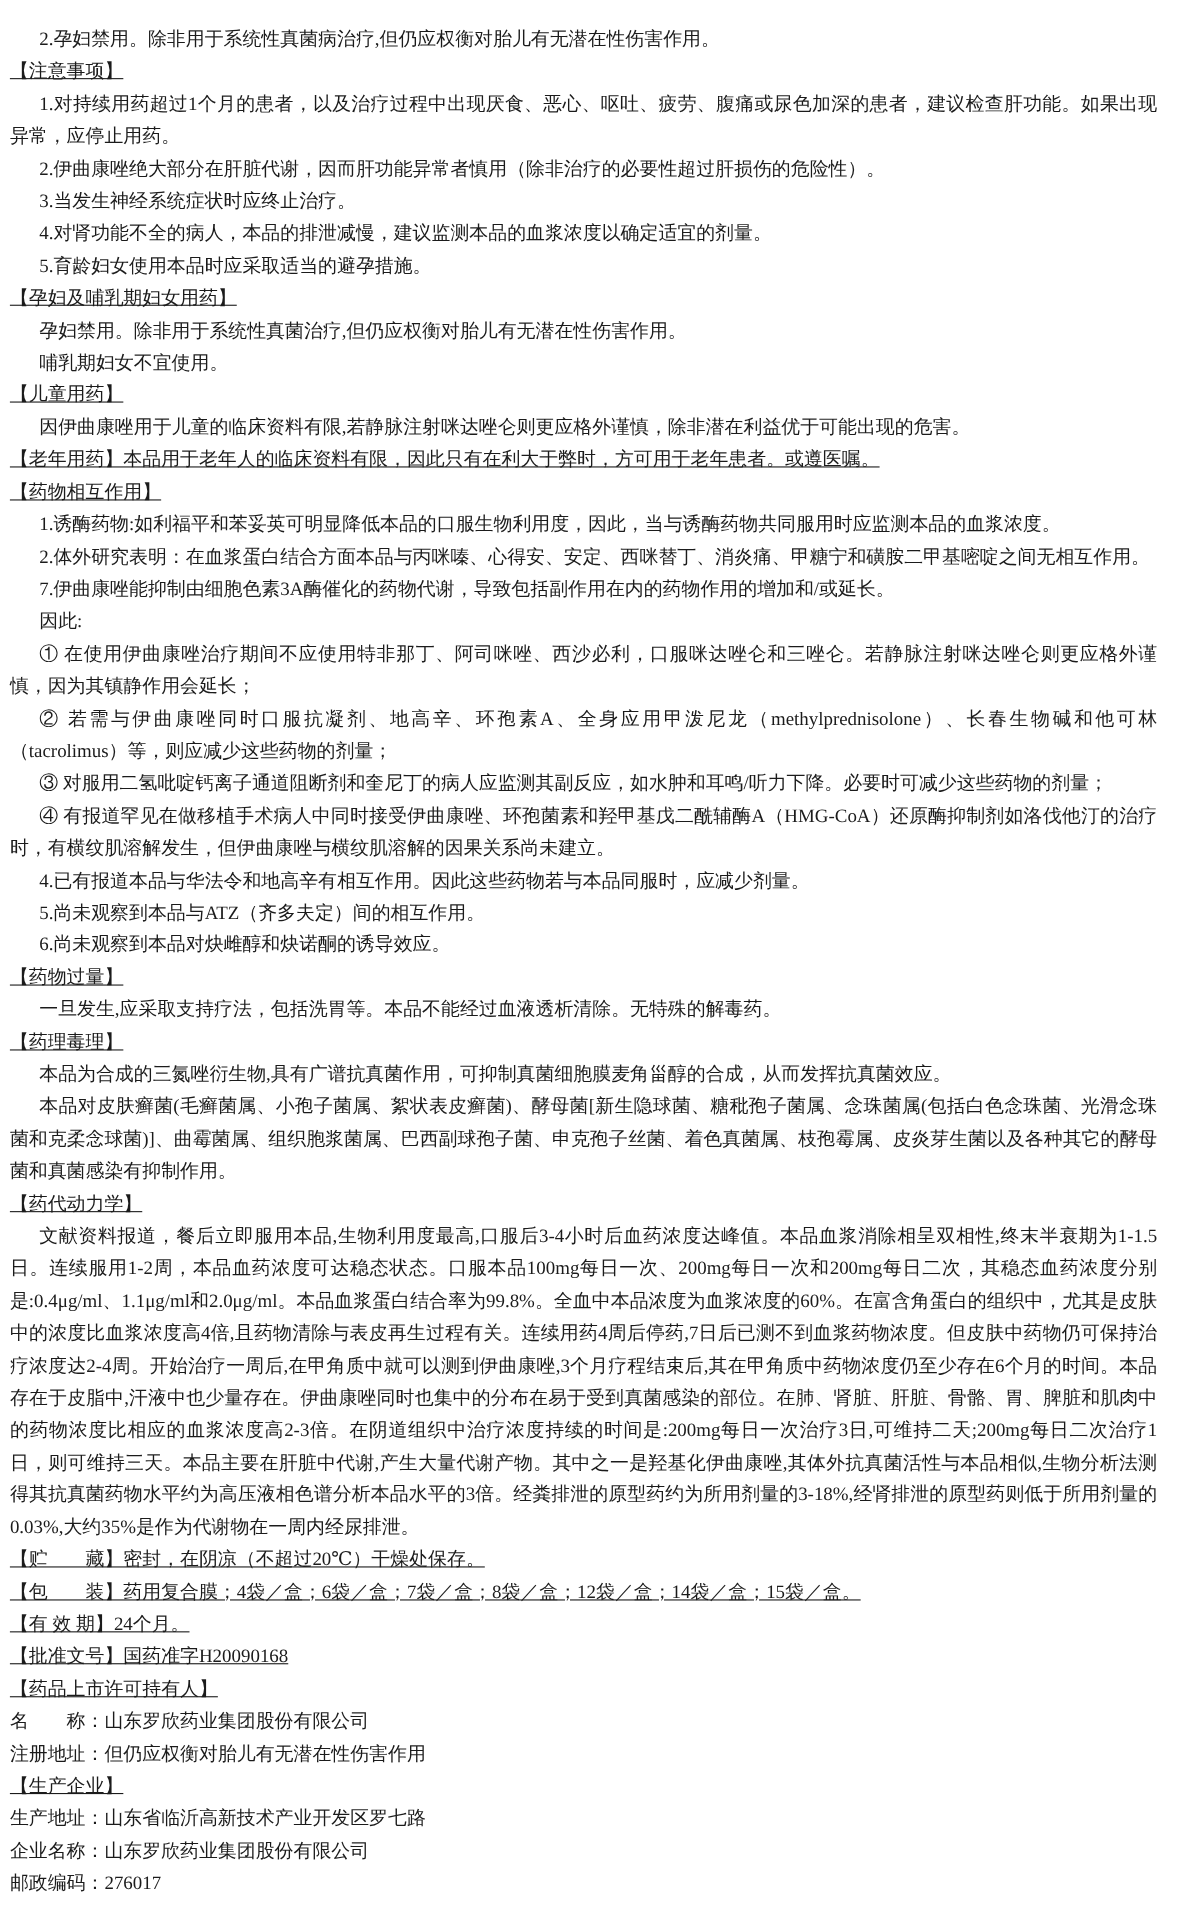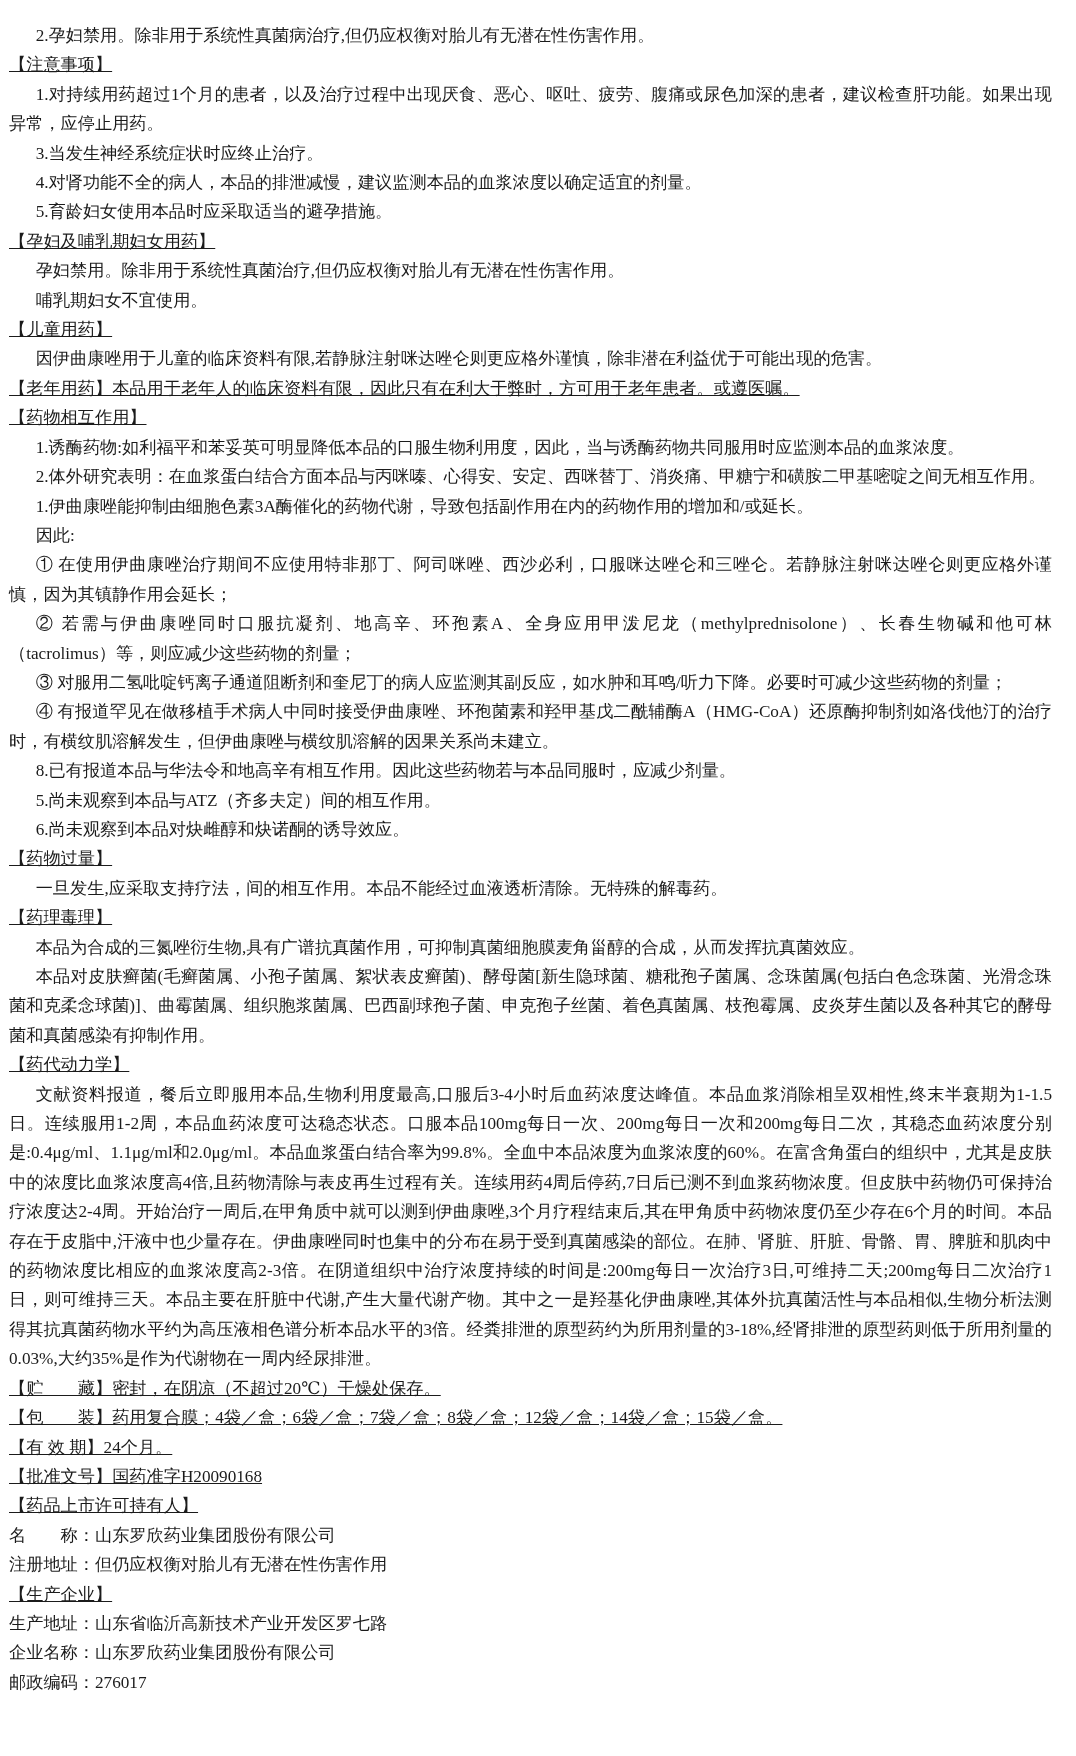--- a/index.html
+++ b/index.html
@@ -34,43 +34,44 @@
   
   .c { padding-left: 0.55em; text-indent: 0; }
 </style>
 </head>
 <body>
 
 <div class="page" id="doc-body" style="background: rgb(255, 255, 255); color: rgb(27, 27, 27);">
     <p class="p">2.孕妇禁用。除非用于系统性真菌病治疗,但仍应权衡对胎儿有无潜在性伤害作用。</p>
     <p class="h">【注意事项】</p>
     <p class="p">1.对持续用药超过1个月的患者，以及治疗过程中出现厌食、恶心、呕吐、疲劳、腹痛或尿色加深的患者，建议检查肝功能。如果出现异常，应停止用药。</p>
+    <p class="p">2.伊曲康唑绝大部分在肝脏代谢，因而肝功能异常者慎用（除非治疗的必要性超过肝损伤的危险性）。</p>
     <p class="p">3.当发生神经系统症状时应终止治疗。</p>
     <p class="p">4.对肾功能不全的病人，本品的排泄减慢，建议监测本品的血浆浓度以确定适宜的剂量。</p>
     <p class="p">5.育龄妇女使用本品时应采取适当的避孕措施。</p>
     <p class="h">【孕妇及哺乳期妇女用药】</p>
     <p class="p">孕妇禁用。除非用于系统性真菌治疗,但仍应权衡对胎儿有无潜在性伤害作用。</p>
     <p class="p">哺乳期妇女不宜使用。</p>
     <p class="h">【儿童用药】</p>
     <p class="p">因伊曲康唑用于儿童的临床资料有限,若静脉注射咪达唑仑则更应格外谨慎，除非潜在利益优于可能出现的危害。</p>
     <p class="h">【老年用药】本品用于老年人的临床资料有限，因此只有在利大于弊时，方可用于老年患者。或遵医嘱。</p>
     <p class="h">【药物相互作用】</p>
     <p class="p">1.诱酶药物:如利福平和苯妥英可明显降低本品的口服生物利用度，因此，当与诱酶药物共同服用时应监测本品的血浆浓度。</p>
     <p class="p">2.体外研究表明：在血浆蛋白结合方面本品与丙咪嗪、心得安、安定、西咪替丁、消炎痛、甲糖宁和磺胺二甲基嘧啶之间无相互作用。</p>
-    <p class="p">1.伊曲康唑能抑制由细胞色素3A酶催化的药物代谢，导致包括副作用在内的药物作用的增加和/或延长。</p>
+    <p class="p">7.伊曲康唑能抑制由细胞色素3A酶催化的药物代谢，导致包括副作用在内的药物作用的增加和/或延长。</p>
     <p class="p">因此:</p>
     <p class="p">① 在使用伊曲康唑治疗期间不应使用特非那丁、阿司咪唑、西沙必利，口服咪达唑仑和三唑仑。若静脉注射咪达唑仑则更应格外谨慎，因为其镇静作用会延长；</p>
     <p class="p">② 若需与伊曲康唑同时口服抗凝剂、地高辛、环孢素A、全身应用甲泼尼龙（methylprednisolone）、长春生物碱和他可林（tacrolimus）等，则应减少这些药物的剂量；</p>
     <p class="p">③ 对服用二氢吡啶钙离子通道阻断剂和奎尼丁的病人应监测其副反应，如水肿和耳鸣/听力下降。必要时可减少这些药物的剂量；</p>
     <p class="p">④ 有报道罕见在做移植手术病人中同时接受伊曲康唑、环孢菌素和羟甲基戊二酰辅酶A（HMG-CoA）还原酶抑制剂如洛伐他汀的治疗时，有横纹肌溶解发生，但伊曲康唑与横纹肌溶解的因果关系尚未建立。</p>
-    <p class="p">8.已有报道本品与华法令和地高辛有相互作用。因此这些药物若与本品同服时，应减少剂量。</p>
+    <p class="p">4.已有报道本品与华法令和地高辛有相互作用。因此这些药物若与本品同服时，应减少剂量。</p>
     <p class="p">5.尚未观察到本品与ATZ（齐多夫定）间的相互作用。</p>
     <p class="p">6.尚未观察到本品对炔雌醇和炔诺酮的诱导效应。</p>
     <p class="h">【药物过量】</p>
-    <p class="p">一旦发生,应采取支持疗法，间的相互作用。本品不能经过血液透析清除。无特殊的解毒药。</p>
+    <p class="p">一旦发生,应采取支持疗法，包括洗胃等。本品不能经过血液透析清除。无特殊的解毒药。</p>
     <p class="h">【药理毒理】</p>
     <p class="p">本品为合成的三氮唑衍生物,具有广谱抗真菌作用，可抑制真菌细胞膜麦角甾醇的合成，从而发挥抗真菌效应。</p>
     <p class="p">本品对皮肤癣菌(毛癣菌属、小孢子菌属、絮状表皮癣菌)、酵母菌[新生隐球菌、糖秕孢子菌属、念珠菌属(包括白色念珠菌、光滑念珠菌和克柔念球菌)]、曲霉菌属、组织胞浆菌属、巴西副球孢子菌、申克孢子丝菌、着色真菌属、枝孢霉属、皮炎芽生菌以及各种其它的酵母菌和真菌感染有抑制作用。</p>
     <p class="h">【药代动力学】</p>
     <p class="p">文献资料报道，餐后立即服用本品,生物利用度最高,口服后3-4小时后血药浓度达峰值。本品血浆消除相呈双相性,终末半衰期为1-1.5日。连续服用1-2周，本品血药浓度可达稳态状态。口服本品100mg每日一次、200mg每日一次和200mg每日二次，其稳态血药浓度分别是:0.4μg/ml、1.1μg/ml和2.0μg/ml。本品血浆蛋白结合率为99.8%。全血中本品浓度为血浆浓度的60%。在富含角蛋白的组织中，尤其是皮肤中的浓度比血浆浓度高4倍,且药物清除与表皮再生过程有关。连续用药4周后停药,7日后已测不到血浆药物浓度。但皮肤中药物仍可保持治疗浓度达2-4周。开始治疗一周后,在甲角质中就可以测到伊曲康唑,3个月疗程结束后,其在甲角质中药物浓度仍至少存在6个月的时间。本品存在于皮脂中,汗液中也少量存在。伊曲康唑同时也集中的分布在易于受到真菌感染的部位。在肺、肾脏、肝脏、骨骼、胃、脾脏和肌肉中的药物浓度比相应的血浆浓度高2-3倍。在阴道组织中治疗浓度持续的时间是:200mg每日一次治疗3日,可维持二天;200mg每日二次治疗1日，则可维持三天。本品主要在肝脏中代谢,产生大量代谢产物。其中之一是羟基化伊曲康唑,其体外抗真菌活性与本品相似,生物分析法测得其抗真菌药物水平约为高压液相色谱分析本品水平的3倍。经粪排泄的原型药约为所用剂量的3-18%,经肾排泄的原型药则低于所用剂量的0.03%,大约35%是作为代谢物在一周内经尿排泄。</p>
     <p class="h">【贮　　藏】密封，在阴凉（不超过20℃）干燥处保存。</p>
     <p class="h">【包　　装】药用复合膜；4袋／盒；6袋／盒；7袋／盒；8袋／盒；12袋／盒；14袋／盒；15袋／盒。</p>
     <p class="h">【有 效 期】24个月。</p>
     <p class="h">【批准文号】国药准字H20090168</p>
     <p class="h">【药品上市许可持有人】</p>

